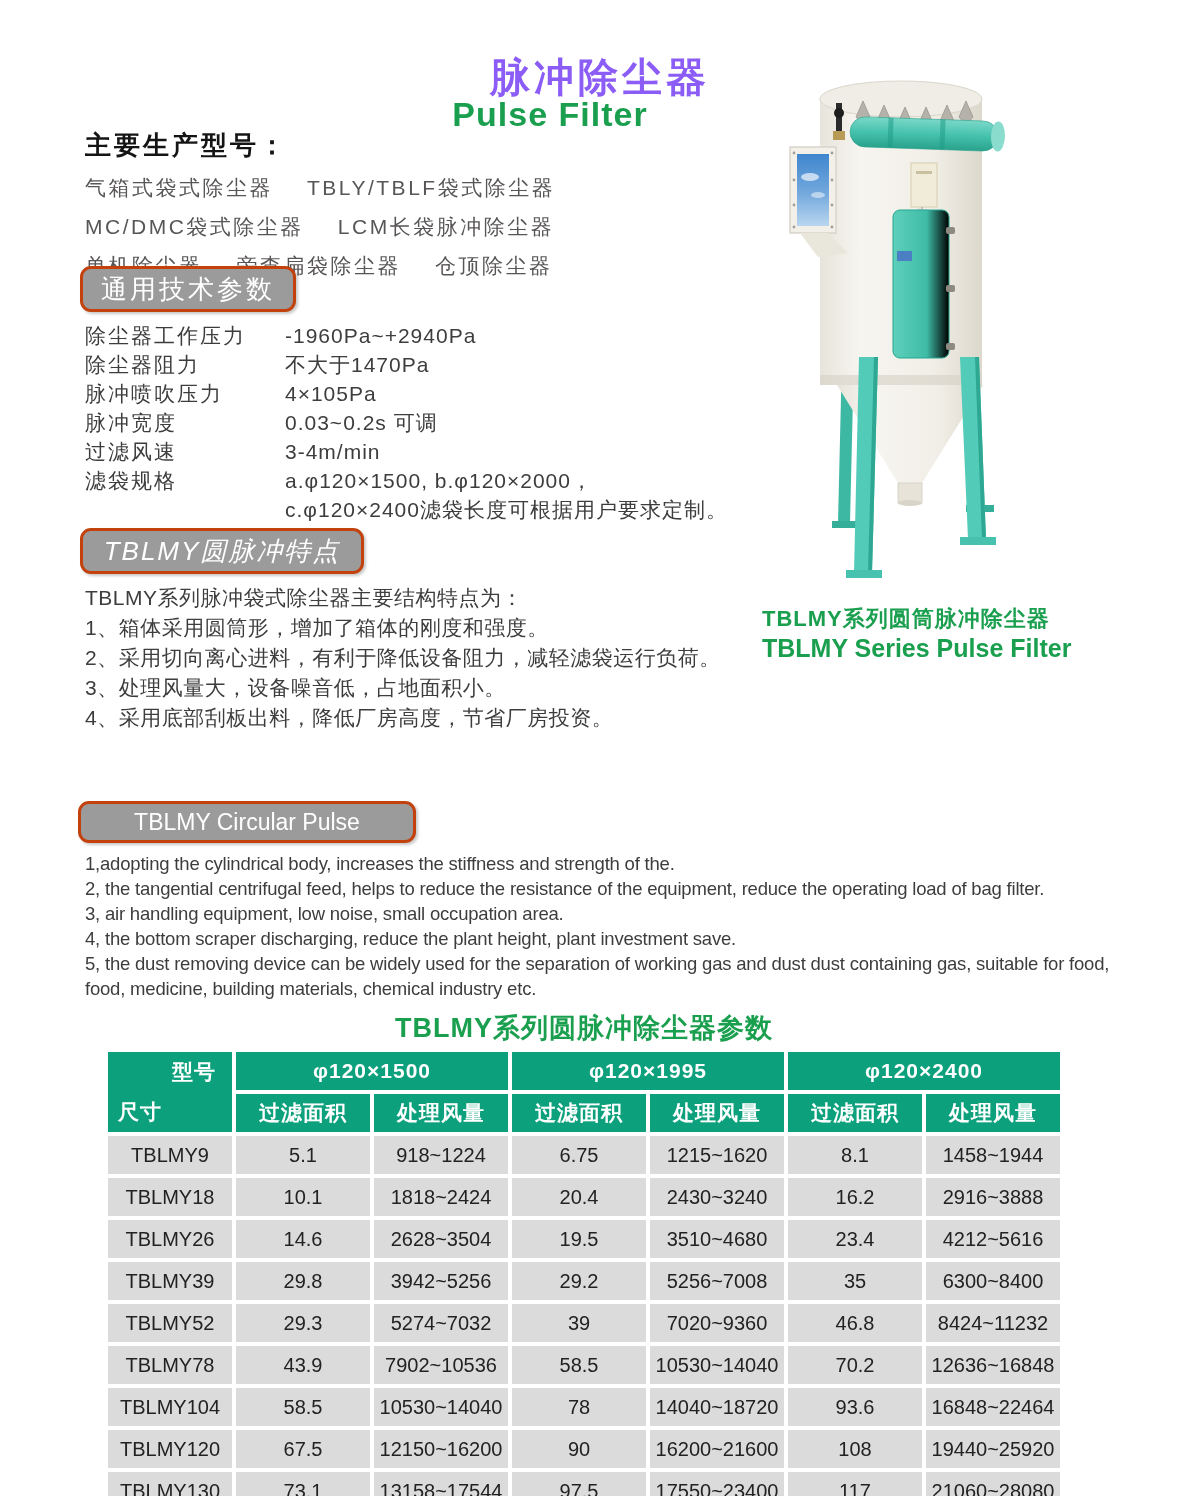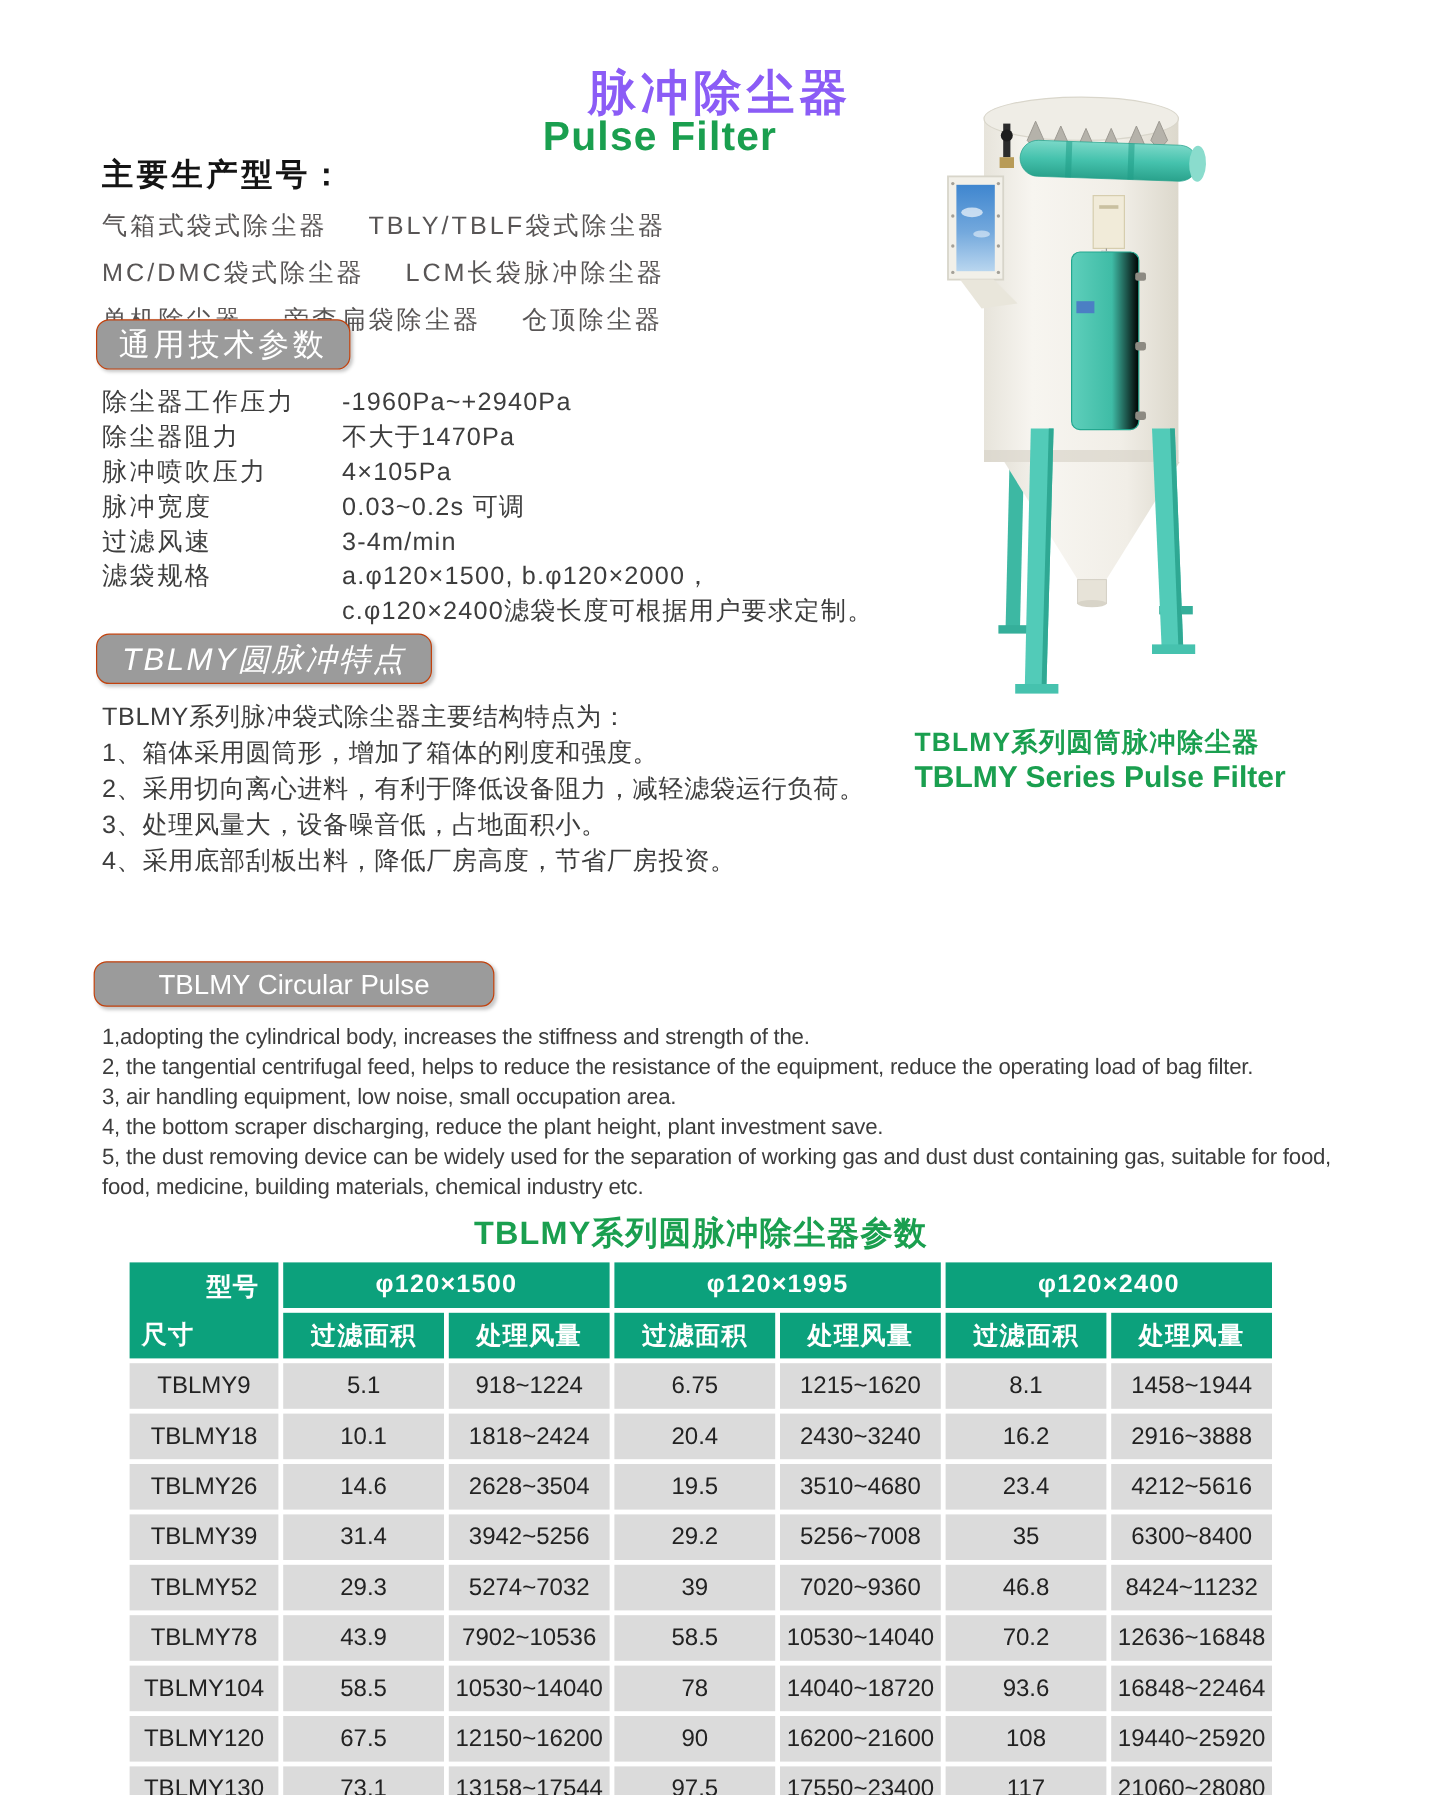--- a/index.html
+++ b/index.html
@@ -17,21 +17,21 @@
     font-size:34px;font-weight:bold;color:#1a9f4f;letter-spacing:1px;}
 
   
   .models{top:128px;left:85px;width:640px;}
   .models-heading{font-size:26px;font-weight:bold;color:#141414;letter-spacing:3px;}
   .models-line{display:flex;gap:34px;font-size:21px;color:#585555;
     letter-spacing:2.5px;margin-top:11px;}
 
   
   .badge{background:#9b9b9b;color:#ffffff;text-align:center;border-radius:11px;
-    border:1px solid #c2410c;box-shadow:2px 2px 3px rgba(0,0,0,0.22);
+    border:3px solid #c2410c;box-shadow:2px 2px 3px rgba(0,0,0,0.22);
     font-weight:normal;}
   .badge1{top:266px;left:80px;width:210px;height:40px;line-height:40px;
     font-size:26px;letter-spacing:3px;}
   .badge2{top:528px;left:80px;width:278px;height:40px;line-height:40px;
     font-size:26px;letter-spacing:2px;font-style:italic;}
   .badge3{top:801px;left:78px;width:332px;height:36px;line-height:36px;
     font-size:23px;letter-spacing:0px;}
 
   
   .params{top:321px;left:85px;display:grid;grid-template-columns:200px auto;
@@ -298,21 +298,21 @@
     <td class="dcell">TBLMY26</td>
     <td class="dcell">14.6</td>
     <td class="dcell">2628~3504</td>
     <td class="dcell">19.5</td>
     <td class="dcell">3510~4680</td>
     <td class="dcell">23.4</td>
     <td class="dcell">4212~5616</td>
   </tr>
   <tr>
     <td class="dcell">TBLMY39</td>
-    <td class="dcell">31.4</td>
+    <td class="dcell">29.8</td>
     <td class="dcell">3942~5256</td>
     <td class="dcell">29.2</td>
     <td class="dcell">5256~7008</td>
     <td class="dcell">35</td>
     <td class="dcell">6300~8400</td>
   </tr>
   <tr>
     <td class="dcell">TBLMY52</td>
     <td class="dcell">29.3</td>
     <td class="dcell">5274~7032</td>

